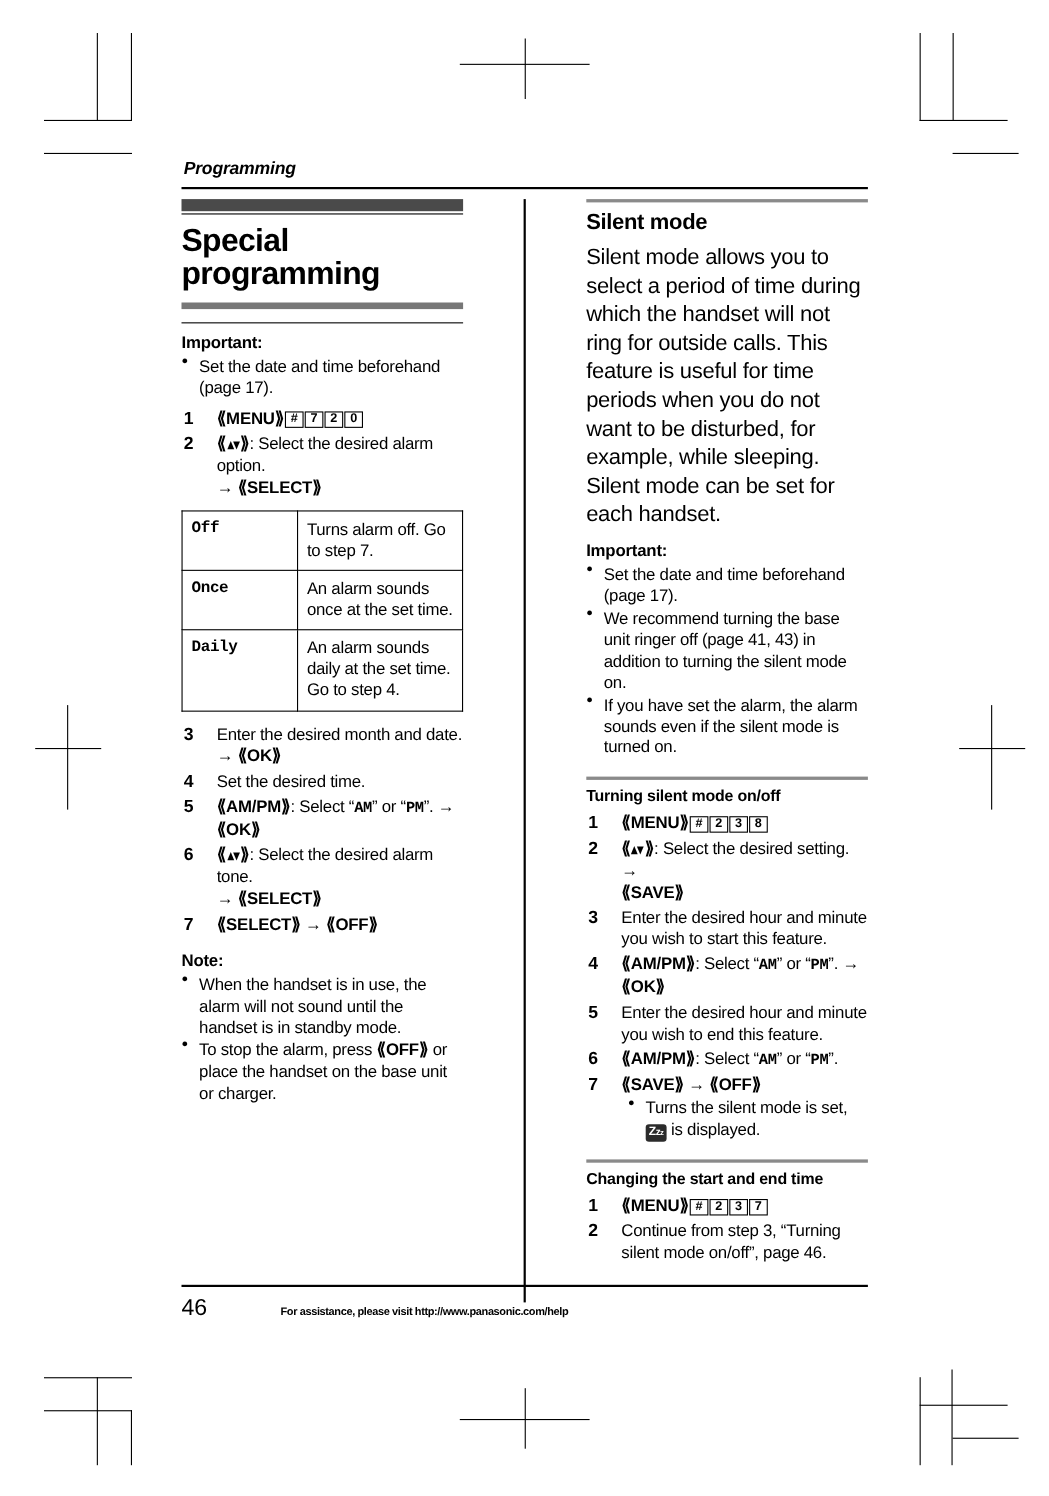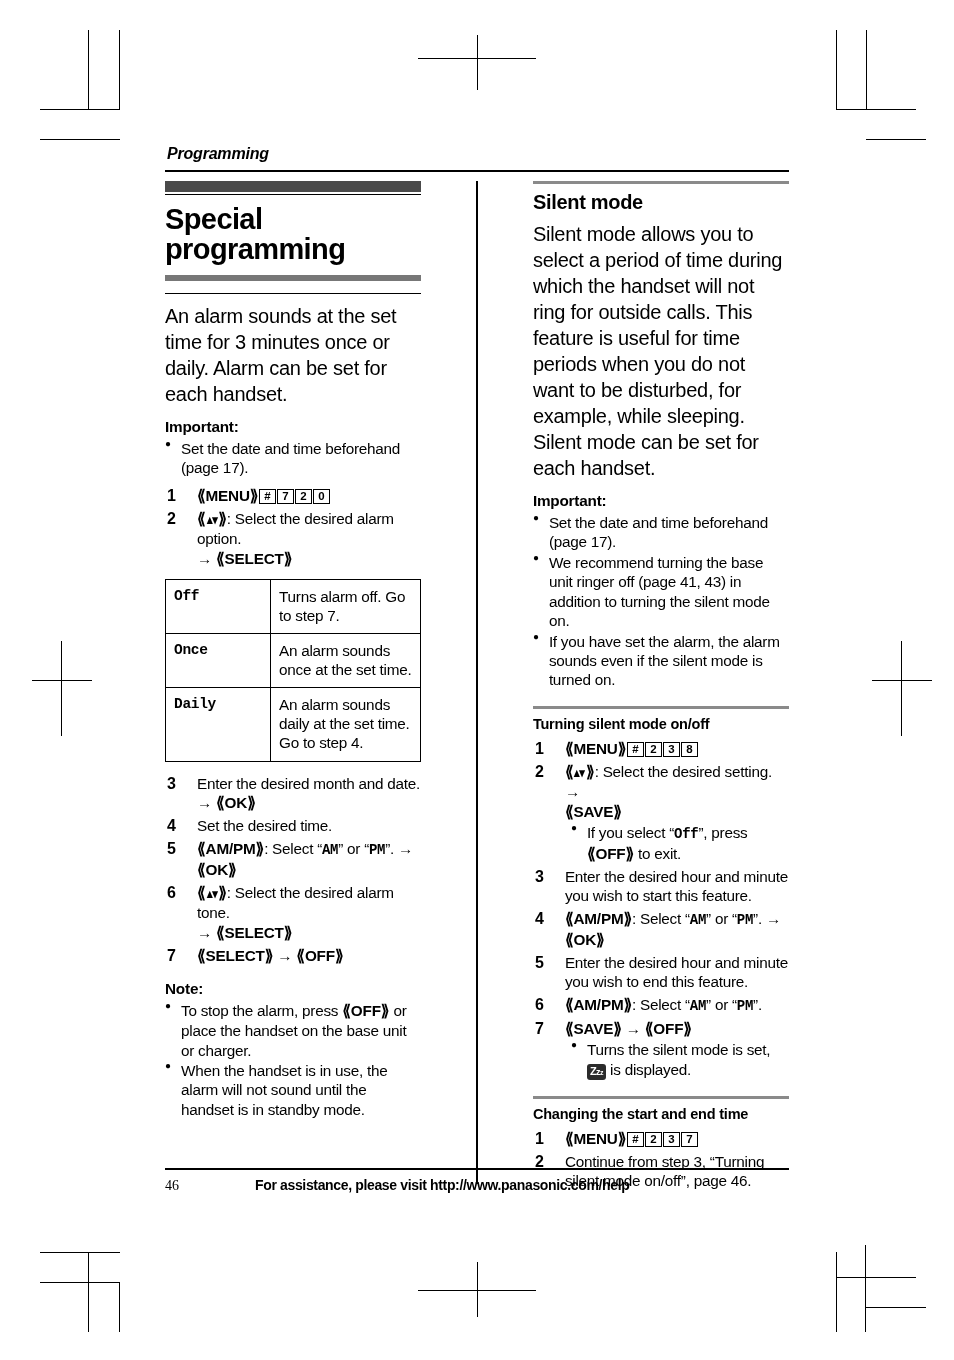--- a/index.html
+++ b/index.html
@@ -278,26 +278,25 @@
     top: 1168px;
     width: 624px;
   }
   .foot-rule { height: 2px; background: #000; }
   .foot-row {
     display: flex;
     align-items: baseline;
     margin-top: 7px;
   }
   .foot-page {
-    font-size: 14px;
+    font-size: 21px;
     width: 90px;
-    font-family: Liberation Serif, serif;
   }
   .foot-text {
-    font-size: 14px;
+    font-size: 10px;
     font-weight: bold;
     letter-spacing: -0.35px;
   }
 </style>
 </head>
 <body>
 
 <div>
 
   <div class="mark v" style="left:88px; top:30px; height:80px;"></div>
@@ -342,21 +341,20 @@
 
     <div class="col left">
 
       <div class="chapter-bar-top"></div>
       <div class="chapter-bar-hair"></div>
       <h1 class="chapter-title">Special programming</h1>
       <div class="chapter-bar-bottom"></div>
 
       <div class="sec-rule"></div>
 
-      <p class="body">An alarm sounds at the set time for 3 minutes once or daily. Alarm can be set for each handset.</p>
 
       <div class="label-bold">Important:</div>
       <ul class="bul">
         <li>Set the date and time beforehand (page 17).</li>
       </ul>
 
       <ol class="steps">
         <li>
           <span class="num">1</span>
           <span class="key"><span class="br">⟪</span><span>MENU</span><span class="br">⟫</span></span><span class="kbox">#</span><span class="kbox">7</span><span class="kbox">2</span><span class="kbox">0</span>
@@ -411,22 +409,22 @@
         <li>
           <span class="num">7</span>
           <span class="key"><span class="br">⟪</span><span>SELECT</span><span class="br">⟫</span></span>
           <span class="arrow">→</span>
           <span class="key"><span class="br">⟪</span><span>OFF</span><span class="br">⟫</span></span>
         </li>
       </ol>
 
       <div class="label-bold" style="margin-top:14px;">Note:</div>
       <ul class="bul">
+        <li>When the handset is in use, the alarm will not sound until the handset is in standby mode.</li>
         <li><span>To stop the alarm, press</span> <span class="key"><span class="br">⟪</span><span>OFF</span><span class="br">⟫</span></span> <span>or place the handset on the base unit or charger.</span></li>
-        <li>When the handset is in use, the alarm will not sound until the handset is in standby mode.</li>
       </ul>
 
     </div>
 
     <div class="col-divider"></div>
 
     <div class="col right">
 
       <div class="sub-rule" style="margin-top:0;"></div>
       <h2 class="sec">Silent mode</h2>
@@ -444,23 +442,20 @@
 
       <ol class="steps">
         <li>
           <span class="num">1</span>
           <span class="key"><span class="br">⟪</span><span>MENU</span><span class="br">⟫</span></span><span class="kbox">#</span><span class="kbox">2</span><span class="kbox">3</span><span class="kbox">8</span>
         </li>
         <li>
           <span class="num">2</span>
           <span class="key"><span class="br">⟪</span><span class="navkey">▴▾</span><span class="br">⟫</span></span><span>: Select the desired setting.</span> <span class="arrow">→</span><br>
           <span class="key"><span class="br">⟪</span><span>SAVE</span><span class="br">⟫</span></span>
-          <ul class="bul">
-            <li><span>If you select</span> “<span class="mono">Off</span>”<span>, press</span> <span class="key"><span class="br">⟪</span><span>OFF</span><span class="br">⟫</span></span> <span>to exit.</span></li>
-          </ul>
         </li>
         <li>
           <span class="num">3</span>
           <span>Enter the desired hour and minute you wish to start this feature.</span>
         </li>
         <li>
           <span class="num">4</span>
           <span class="key"><span class="br">⟪</span><span>AM/PM</span><span class="br">⟫</span></span><span>: Select “</span><span class="mono">AM</span><span>” or “</span><span class="mono">PM</span><span>”. </span><span class="arrow">→</span><br>
           <span class="key"><span class="br">⟪</span><span>OK</span><span class="br">⟫</span></span>
         </li>

